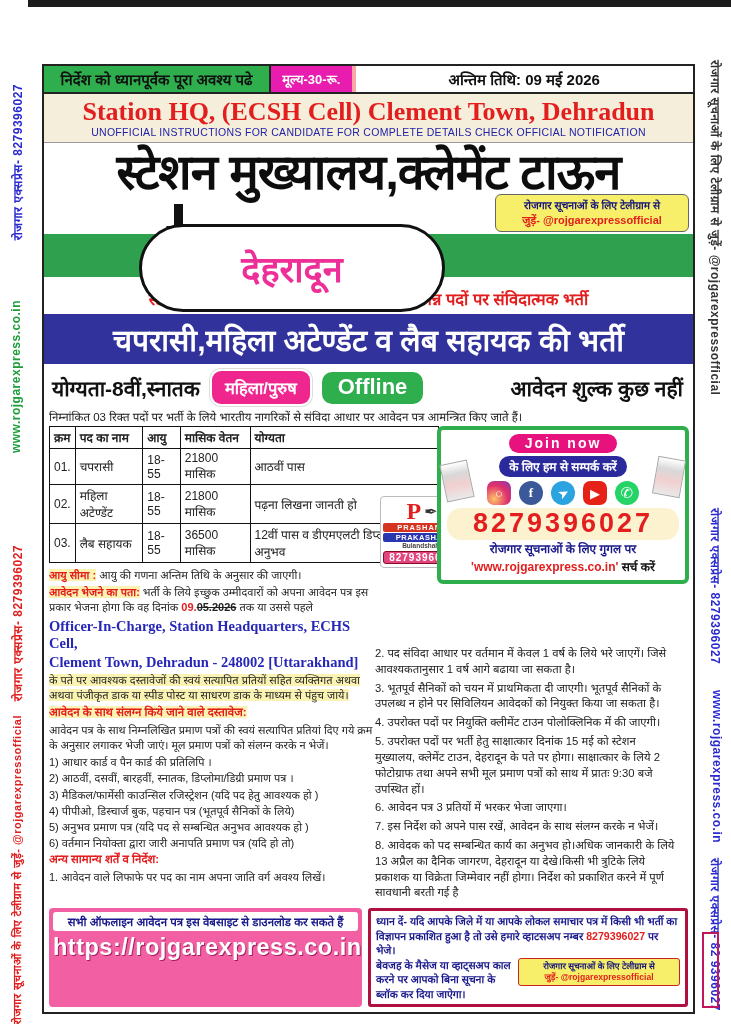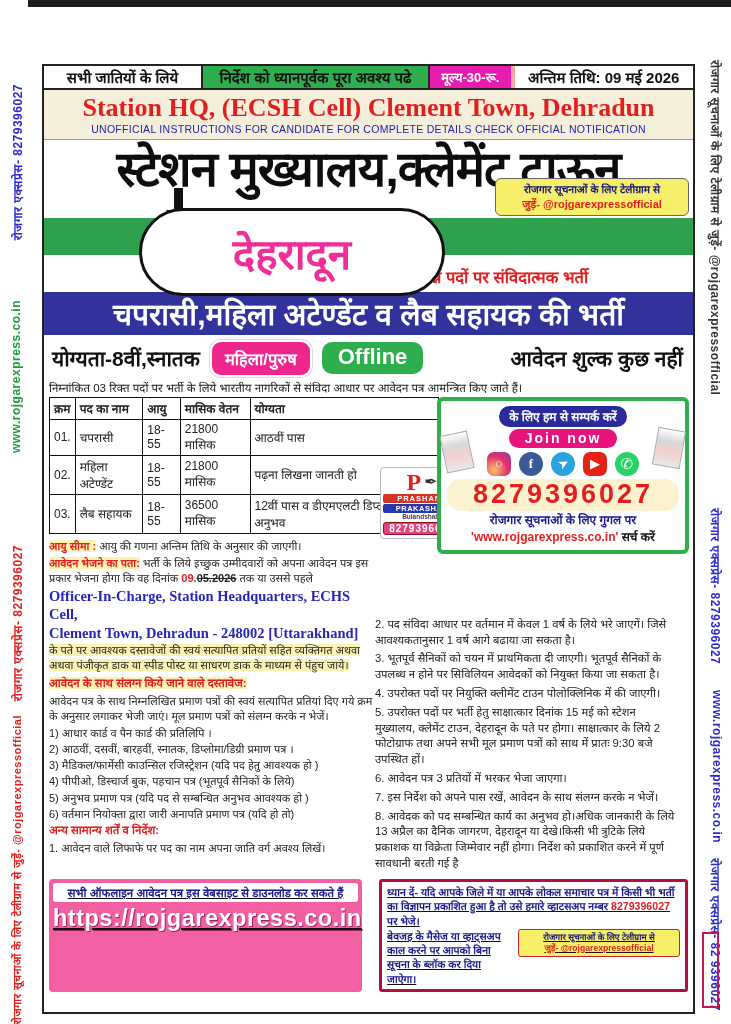--- a/index.html
+++ b/index.html
@@ -44,21 +44,21 @@
   .down-arrow:after { content:""; position:absolute; left:-8px; top:22px; border-left:12px solid transparent;
                       border-right:12px solid transparent; border-top:14px solid #111; }
   .telegram-box { position:absolute; right:4px; bottom:2px; width:180px; background:#f7ef6a;
                   border:1.5px solid #666; border-radius:6px; padding:4px 6px; text-align:center; line-height:1.3; }
   .tg-l1 { font-size:10.5px; font-weight:700; color:#15157a; }
   .tg-l2 { font-size:11px; font-weight:800; color:#e31e1e; }
 
   .green-band { position:relative; height:64px; background:#2fa04e; }
   .city-pill { position:absolute; left:95px; top:-10px; width:300px; height:82px; background:#fff;
                border:3px solid #111; border-radius:46px; display:flex; align-items:center; justify-content:center; z-index:2; }
-  .city { font-size:42px; font-weight:800; color:#ee2f98; }
+  .city { font-size:36px; font-weight:800; color:#ee2f98; }
 
   .red-subline { padding:10px 6px 4px; font-size:16.5px; font-weight:800; color:#e31e1e; text-align:center; }
   .echs { color:#2222cc; font-family:"Liberation Serif","DejaVu Serif",serif; }
 
   .navy-banner { height:74px; background:#32329d; color:#fff; display:flex; align-items:center;
                  justify-content:center; font-size:30px; font-weight:800; white-space:nowrap; }
 
   .badges-row { display:flex; align-items:center; gap:12px; padding:7px 8px 5px; }
   .qual { font-size:21px; font-weight:800; }
   .pill-pink { background:#f0268f; color:#fff; font-size:16.5px; font-weight:800; padding:5px 13px;
@@ -120,21 +120,21 @@
   .date-struck { font-weight:800; text-decoration:line-through; }
   .addr-en { font-family:"Liberation Serif","DejaVu Serif",serif; font-weight:700; font-size:14.5px;
              color:#2626b8; line-height:1.22; margin:1px 0; }
   .docs-head { display:inline; font-size:11.5px; }
   ul.docs { list-style:none; padding:0; margin:1px 0; }
   ul.docs li { margin:0 0 1px; }
   .other-head { font-size:11.5px; }
   .col-right { width:47%; font-size:11.3px; line-height:1.4; color:#222; padding-top:78px; }
   .col-right p { margin:0 0 3px; }
 
-  .footer { display:flex; gap:17px; padding:4px 5px 20px; margin-top:auto;text-decoration:underline; }
+  .footer { display:flex; gap:6px; padding:4px 5px 5px; margin-top:auto; }
   .dl-box { width:49%; background:#f25fa2; border-radius:4px; padding:4px 4px 2px; text-align:center; box-sizing:border-box; }
   .dl-strip { background:#fff; color:#1a1a8c; font-weight:800; font-size:11.5px; border-radius:3px; padding:2px 2px; }
   .dl-url { color:#fff; font-weight:800; font-size:23.5px; letter-spacing:0.5px; margin-top:3px;
             text-shadow:1px 1px 0 #a02060; }
   .attn-box { flex:1; border:3px solid #b01040; border-radius:3px; padding:3px 5px; font-size:10.6px;
               font-weight:700; color:#1a1a8c; line-height:1.35; box-sizing:border-box; }
   .attn-phone { color:#e31e1e; }
   .attn-flex { display:flex; gap:5px; align-items:flex-start; margin-top:1px; }
   .attn-p2 { flex:1; }
   .mini-tg { background:#f7ef6a; border:1.5px solid #cc2222; border-radius:3px; padding:2px 4px;
@@ -154,21 +154,20 @@
   <div class="vtext vleft vl4">रोजगार सूचनाओं के लिए टेलीग्राम से जुड़ें- @rojgarexpressofficial</div>
   <div class="vtext vright vr1">रोजगार सूचनाओं के लिए टेलीग्राम से जुड़ें- @rojgarexpressofficial</div>
   <div class="vtext vright vr2">रोजगार एक्सप्रेस- 8279396027</div>
   <div class="vtext vright vr3">www.rojgarexpress.co.in</div>
   <div class="vtext vright vr4">रोजगार एक्सप्रेस- 82 9396027</div>
   <div class="margin-redbox"></div>
 
   <div class="sheet">
 
     <div class="top-strip">
-      <div class="ts-cell ts-1">सभी जातियों के लिये</div>
       <div class="ts-cell ts-2">निर्देश को ध्यानपूर्वक पूरा अवश्य पढे</div>
       <div class="ts-cell ts-3">मूल्य-30-रू.</div>
       <div class="ts-cell ts-4">अन्तिम तिथि: 09 मई 2026</div>
     </div>
 
     <div class="station-band">
       <div class="station-title">Station HQ, (ECSH Cell) Clement Town, Dehradun</div>
       <div class="station-sub">UNOFFICIAL INSTRUCTIONS FOR CANDIDATE FOR COMPLETE DETAILS CHECK OFFICIAL NOTIFICATION</div>
     </div>
 
@@ -232,22 +231,22 @@
           <td>18-55</td>
           <td>36500 मासिक</td>
           <td>12वीं पास व डीएमएलटी डिप्लोमा व 5वर्ष अनुभव</td>
         </tr>
       </tbody>
         </table>
 
       <div class="offline-panel">
         <div class="np-thumb np-left"></div>
         <div class="np-thumb np-right"></div>
+        <div><span class="ofp-join">Join now</span></div>
         <div><span class="ofp-contact">के लिए हम से सम्पर्क करें</span></div>
-        <div><span class="ofp-join">Join now</span></div>
         <div class="ofp-icons">
           <span class="sicon ic-ig">○</span>
           <span class="sicon ic-fb">f</span>
           <span class="sicon ic-tg">
               <span>➤</span>
             </span>
           <span class="sicon ic-yt">▶</span>
           <span class="sicon ic-wa">✆</span>
         </div>
         <div class="ofp-phone">8279396027</div>

